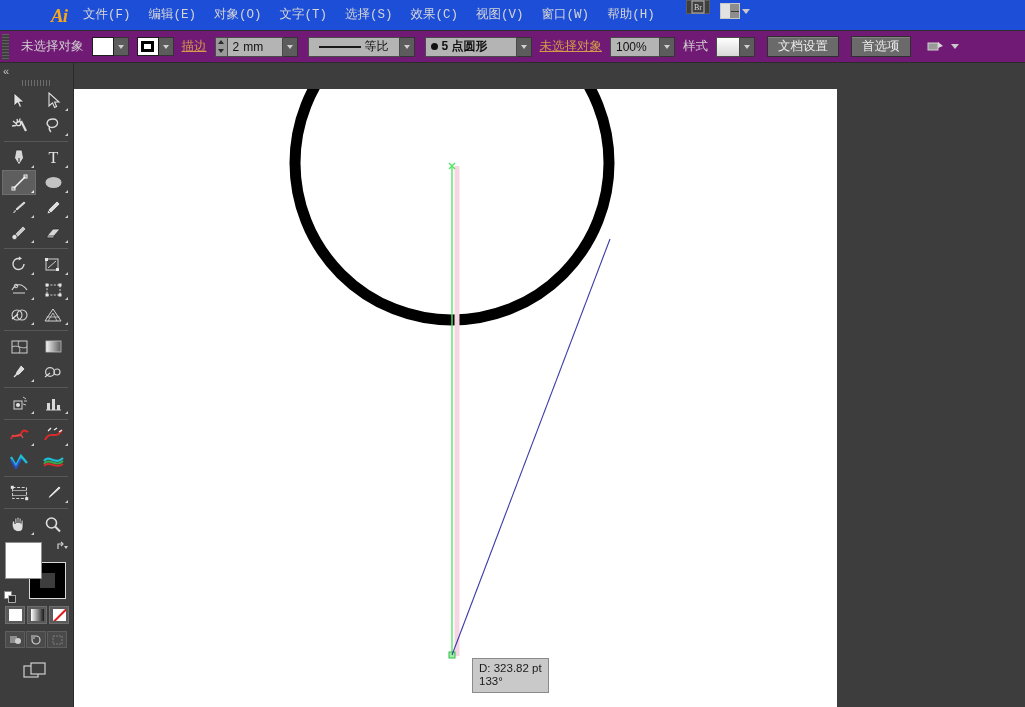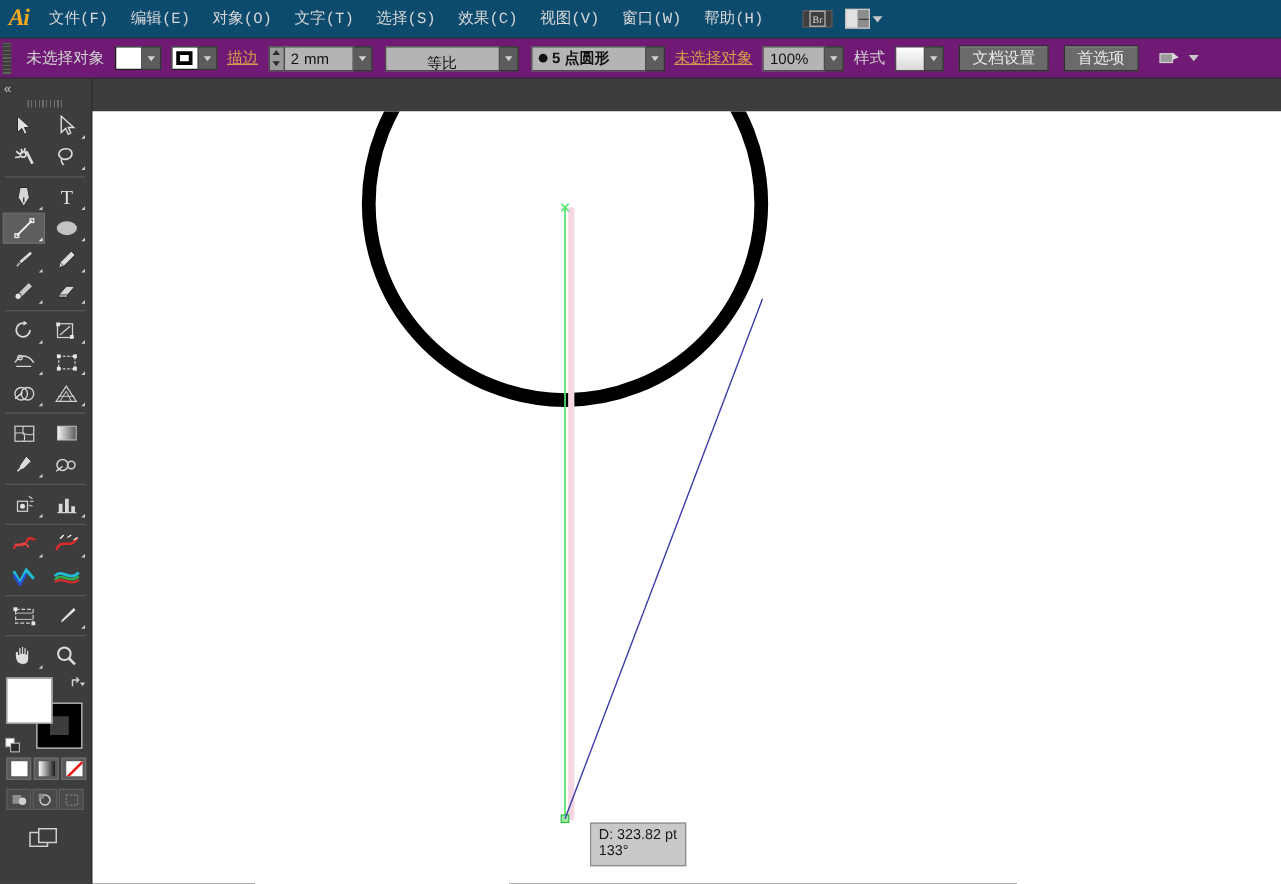--- a/index.html
+++ b/index.html
@@ -7,22 +7,23 @@
     width: 1025px; height: 707px;
     background: #3d3d3d;
     font-family: "Liberation Sans", "DejaVu Sans", sans-serif;
     overflow: hidden;
   }
   #app { position: relative; width: 1025px; height: 707px; }
 
   
   .menubar {
     position: absolute; left: 0; top: 0; width: 1025px; height: 31px;
-    background: #0c4a6e; display: flex; align-items: center;
+    background: #1d4ed8; display: flex; 
     border-bottom: 1px solid #2e2e2e;
+    padding-left: 44px;
   }
   .ai-logo {
     width: 30px; height: 31px; display: flex; align-items: center;
     justify-content: center; font-weight: bold; font-size: 19px;
     color: #f7a81b; font-style: italic; letter-spacing: -1px;
     font-family: "Liberation Serif", serif;
   }
   .menu-item {
     padding: 0 9px; height: 31px; line-height: 31px;
     font-size: 12.5px; color: #d6d6d6; cursor: default; white-space: nowrap; font-family: Liberation Mono, monospace;
@@ -90,21 +91,21 @@
   .spin i { flex:1; display:flex; align-items:center; justify-content:center; }
   .tri-up { width:0;height:0;border-left:3px solid transparent;border-right:3px solid transparent;border-bottom:4px solid #2b2b2b;}
   .tri-dn { width:0;height:0;border-left:3px solid transparent;border-right:3px solid transparent;border-top:4px solid #2b2b2b;}
 
   .field {
     height: 20px; background: #b4b4b4; border: 1px solid #4a4a4a;
     color:#111; font-size:12px; display:flex; align-items:center;
     padding: 0 5px; white-space: nowrap; gap:4px;
   }
   .field.w-stroke { width: 56px; }
-  .field.w-profile { width: 92px; justify-content:space-between;flex-direction:column; }
+  .field.w-profile { width: 92px; justify-content:center; }
   .field.w-brush { width: 92px; font-weight: bold; }
   .field.w-opacity { width: 50px; }
   .field.w-style { width: 24px; background:#ffffff; padding:0;}
   .drop-btn {
     width:15px; height:20px; background:#5c5c5c; border:1px solid #343434;
     border-left:none; display:flex;align-items:center;justify-content:center;
   }
   .drop-btn .caret-dn { border-top-color:#d0d0d0; border-left-width:3px;border-right-width:3px;border-top-width:4px;}
   .profile-line { width: 42px; height:2px; background:#1a1a1a; }
   .brush-dot { width:7px;height:7px;border-radius:50%;background:#111; }
@@ -198,21 +199,21 @@
     width:20px;height:17px;background:#4a4a4a;border:1px solid #5e5e5e;
     display:flex;align-items:center;justify-content:center;
   }
   .screenmode {
     margin: 12px 0 0 22px; width:28px;height:22px;
     display:flex;align-items:center;justify-content:center;
   }
 
   
   .canvas {
-    position: absolute; left: 74px; top: 89px; width: 951px; height: 618px;
+    position: absolute; left: 74px; top: 89px; width: 763px; height: 618px;
     background: #ffffff; overflow: hidden;
   }
   .canvas svg { position:absolute; left:0; top:0; }
   .tooltip {
     position: absolute; left: 398px; top: 569px;
     background: #c9c9c9; border: 1px solid #8a8a8a;
     padding: 3px 6px 4px 6px; font-size: 11.5px; color: #1a1a1a;
     line-height: 13px; white-space: nowrap;
     font-family: "Liberation Sans", sans-serif;
   }

